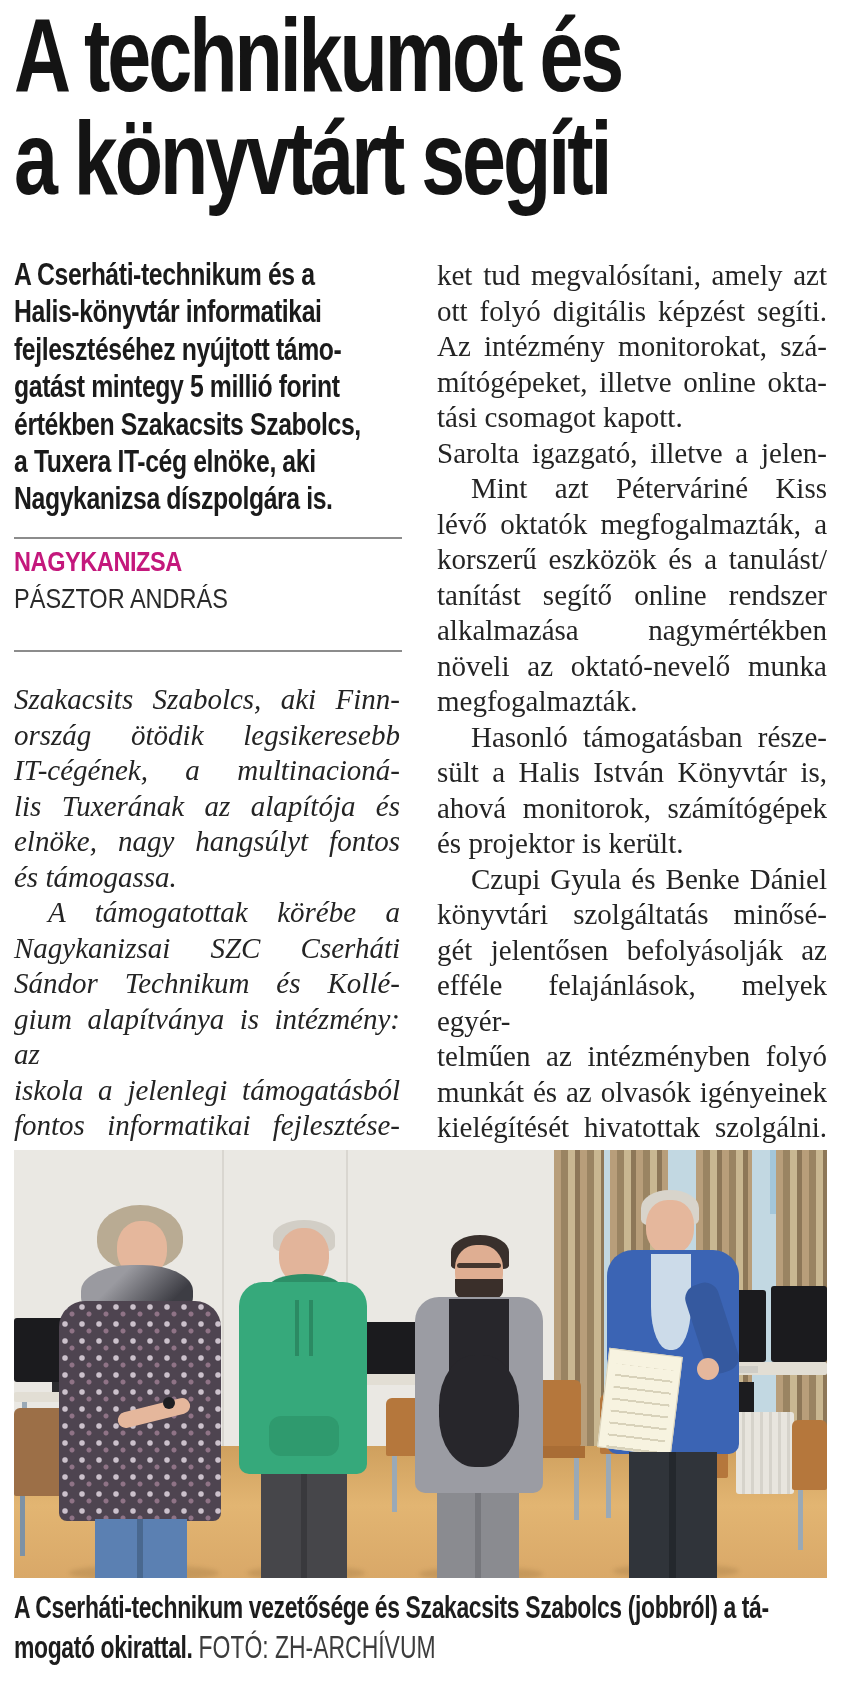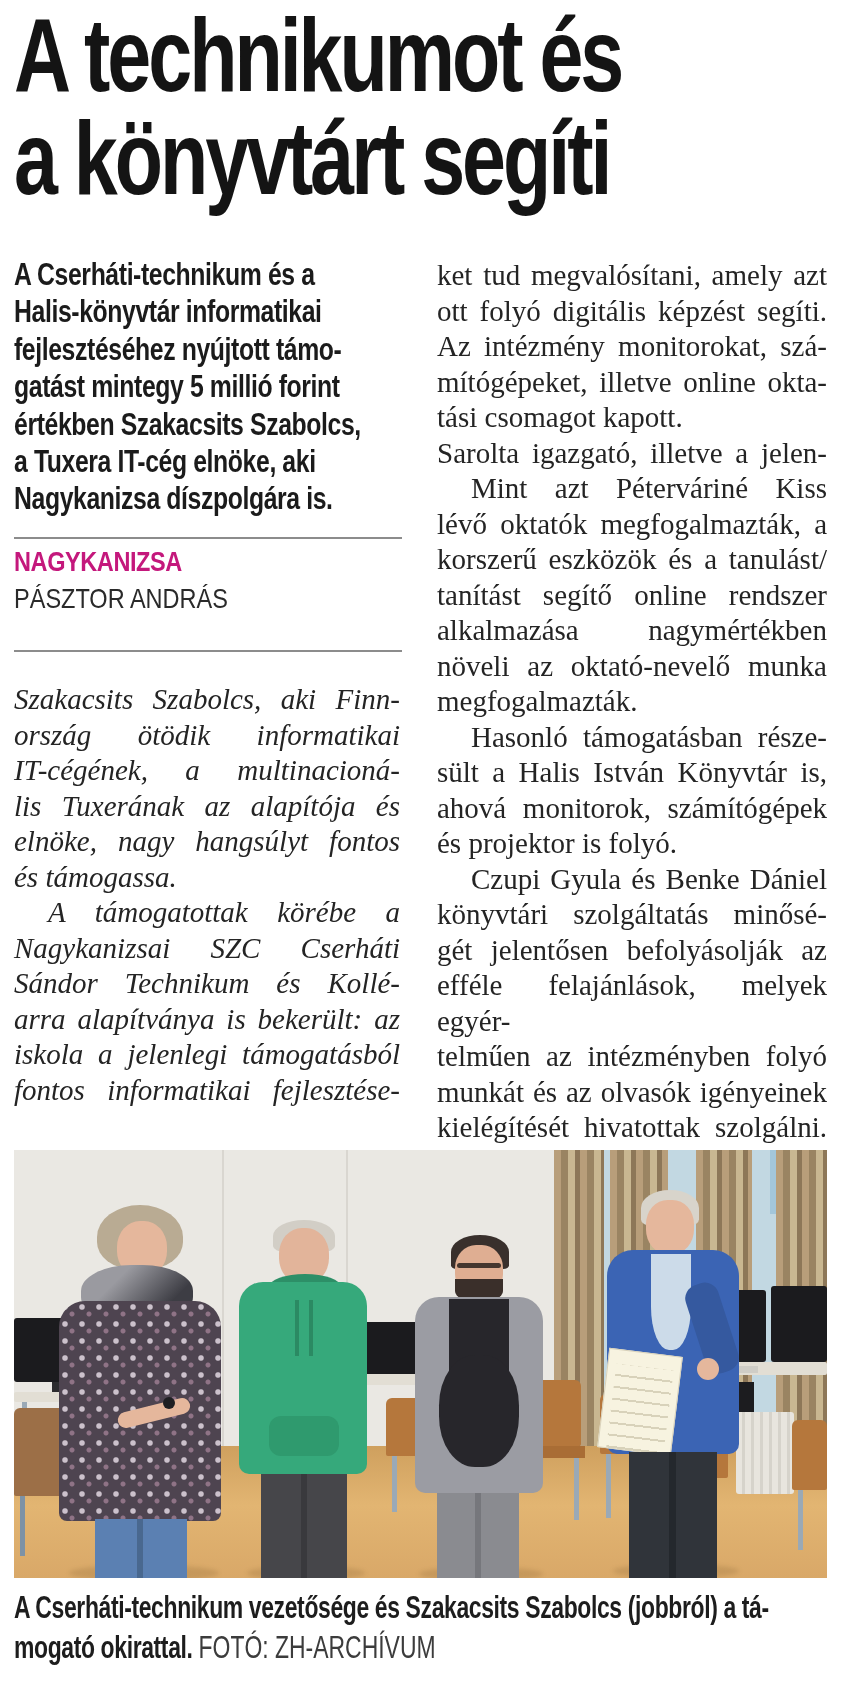--- a/index.html
+++ b/index.html
@@ -72,50 +72,50 @@
 a Tuxera IT-cég elnöke, aki
 Nagykanizsa díszpolgára is.</div>
 
   <div class="rule" style="top:537px;"></div>
   <div class="kicker" style="color: rgb(196, 24, 124);">NAGYKANIZSA</div>
   <div class="byline">PÁSZTOR ANDRÁS</div>
   <div class="rule" style="top:650px;"></div>
 
   <div class="col" id="col-left">
       <div class="bl">Szakacsits Szabolcs, aki Finn-</div>
-      <div class="bl">ország ötödik informatikai</div>
+      <div class="bl">ország ötödik legsikeresebb</div>
       <div class="bl">IT-cégének, a multinacioná-</div>
       <div class="bl">lis Tuxerának az alapítója és</div>
       <div class="bl">elnöke, nagy hangsúlyt fontos</div>
       <div class="bl last">és támogassa.</div>
       <div class="bl ind">A támogatottak körébe a</div>
       <div class="bl">Nagykanizsai SZC Cserháti</div>
       <div class="bl">Sándor Technikum és Kollé-</div>
-      <div class="bl">arra alapítványa is bekerült: az</div>
+      <div class="bl">gium alapítványa is intézmény: az</div>
       <div class="bl">iskola a jelenlegi támogatásból</div>
       <div class="bl">fontos informatikai fejlesztése-</div>
     </div>
   <div class="col" id="col-right">
       <div class="bl">ket tud megvalósítani, amely azt</div>
       <div class="bl">ott folyó digitális képzést segíti.</div>
       <div class="bl">Az intézmény monitorokat, szá-</div>
       <div class="bl">mítógépeket, illetve online okta-</div>
       <div class="bl last">tási csomagot kapott.</div>
       <div class="bl">Sarolta igazgató, illetve a jelen-</div>
       <div class="bl ind">Mint azt Péterváriné Kiss</div>
       <div class="bl">lévő oktatók megfogalmazták, a</div>
       <div class="bl">korszerű eszközök és a tanulást/</div>
       <div class="bl">tanítást segítő online rendszer</div>
       <div class="bl">alkalmazása nagymértékben</div>
       <div class="bl">növeli az oktató-nevelő munka</div>
       <div class="bl last">megfogalmazták.</div>
       <div class="bl ind">Hasonló támogatásban része-</div>
       <div class="bl">sült a Halis István Könyvtár is,</div>
       <div class="bl">ahová monitorok, számítógépek</div>
-      <div class="bl last">és projektor is folyó.</div>
+      <div class="bl last">és projektor is került.</div>
       <div class="bl ind">Czupi Gyula és Benke Dániel</div>
       <div class="bl">könyvtári szolgáltatás minősé-</div>
       <div class="bl">gét jelentősen befolyásolják az</div>
       <div class="bl">efféle felajánlások, melyek egyér-</div>
       <div class="bl">telműen az intézményben folyó</div>
       <div class="bl">munkát és az olvasók igényeinek</div>
       <div class="bl">kielégítését hivatottak szolgálni.</div>
     </div>
 
   <div class="photo">

